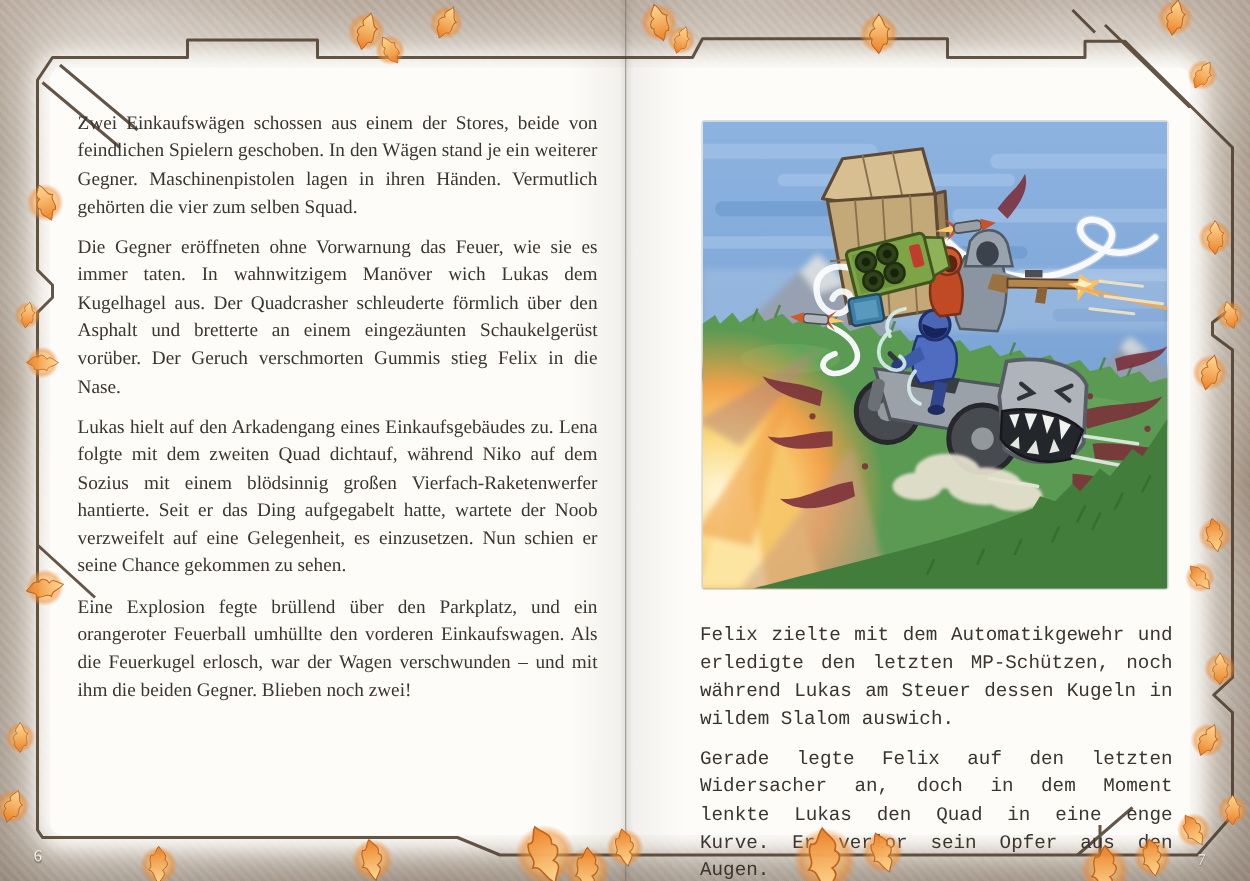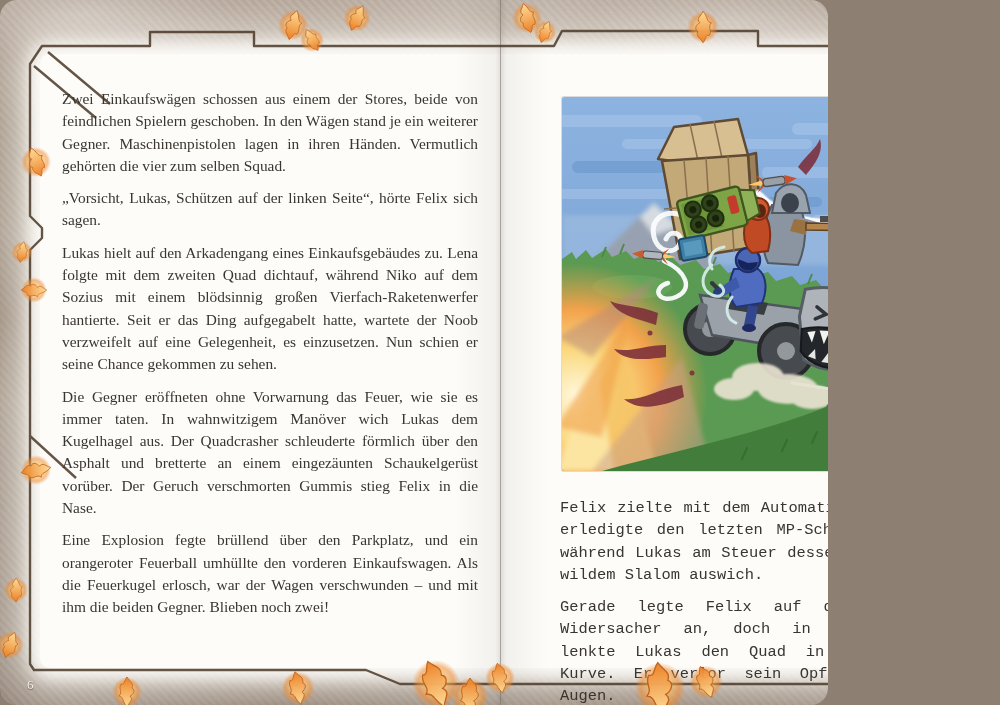--- a/index.html
+++ b/index.html
@@ -1,18 +1,18 @@
 <!DOCTYPE html>
 <html lang="de"><head>
 <meta charset="utf-8">
 <style>
   html,body{margin:0;padding:0;}
   body{width:1000px;height:705px;overflow:hidden;background:#8d7f72;
        font-family:"Liberation Serif","DejaVu Serif",serif;}
-  .book{position:relative;width:828px;height:705px;overflow:hidden;border-radius:17px;}
+  .book{position:relative;width:1000px;height:705px;overflow:hidden;}
 
   
   .stone{position:absolute;inset:0;
     background:
       radial-gradient(ellipse 220px 70px at 10% 2%, rgba(255,255,255,.28), transparent 70%),
       radial-gradient(ellipse 260px 80px at 60% 0%, rgba(255,255,255,.18), transparent 70%),
       radial-gradient(ellipse 200px 70px at 88% 3%, rgba(255,255,255,.22), transparent 70%),
       radial-gradient(ellipse 160px 120px at 1% 45%, rgba(100,75,55,.28), transparent 70%),
       radial-gradient(ellipse 160px 120px at 100% 55%, rgba(100,75,55,.30), transparent 70%),
       radial-gradient(ellipse 300px 80px at 35% 100%, rgba(90,60,40,.25), transparent 70%),
@@ -57,23 +57,22 @@
       <path d="M 42 46 H 150 V 32 H 254 V 46 H 554 L 562 31 H 758 V 46 H 868 V 33 H 900 L 986 118 V 246 L 970 258 V 268 L 986 280 V 542 L 971 556 L 986 570 V 652 L 958 684 H 400 L 366 670 H 34 L 30 664 V 250 L 42 238 V 228 L 30 216 V 64 Z"></path>
       <path d="M 34 66 L 96 118 M 48 52 L 110 104"></path>
       <path d="M 884 20 L 952 86 M 858 8 L 876 26"></path>
       <path d="M 906 646 L 862 684 M 880 660 V 684"></path>
       <path d="M 30 436 L 76 478"></path>
     </g>
   </svg>
 
   <div class="text-col col-left">
     <p>Zwei Einkaufswägen schossen aus einem der Stores, beide von feindlichen Spielern geschoben. In den Wägen stand je ein weiterer Gegner. Maschinenpistolen lagen in ihren Händen. Vermutlich gehörten die vier zum selben Squad.</p>
-    <p>„Vorsicht, Lukas, Schützen auf der linken Seite“, hörte Felix sich sagen.</p>
+    <p>Die Gegner eröffneten ohne Vorwarnung das Feuer, wie sie es immer taten. In wahnwitzigem Manöver wich Lukas dem Kugelhagel aus. Der Quadcrasher schleuderte förmlich über den Asphalt und bretterte an einem eingezäunten Schaukelgerüst vorüber. Der Geruch verschmorten Gummis stieg Felix in die Nase.</p>
     <p>Lukas hielt auf den Arkadengang eines Einkaufsgebäudes zu. Lena folgte mit dem zweiten Quad dichtauf, während Niko auf dem Sozius mit einem blödsinnig großen Vierfach-Raketenwerfer hantierte. Seit er das Ding aufgegabelt hatte, wartete der Noob verzweifelt auf eine Gelegenheit, es einzusetzen. Nun schien er seine Chance gekommen zu sehen.</p>
-    <p>Die Gegner eröffneten ohne Vorwarnung das Feuer, wie sie es immer taten. In wahnwitzigem Manöver wich Lukas dem Kugelhagel aus. Der Quadcrasher schleuderte förmlich über den Asphalt und bretterte an einem eingezäunten Schaukelgerüst vorüber. Der Geruch verschmorten Gummis stieg Felix in die Nase.</p>
     <p>Eine Explosion fegte brüllend über den Parkplatz, und ein orangeroter Feuerball umhüllte den vorderen Einkaufswagen. Als die Feuerkugel erlosch, war der Wagen verschwunden – und mit ihm die beiden Gegner. Blieben noch zwei!</p>
   </div>
 
   <div class="text-col col-right">
     <div class="illus-wrap" role="img" aria-label="Cartoon scene: two characters race a shark-faced Quadcrasher quad bike down a grassy hill; a red-hooded passenger lifts a green four-tube rocket launcher, a gray-hooded fighter fires a rifle with muzzle flash, rockets loop white smoke trails through a blue sky past a tilted wooden structure and mountains, while an explosion blazes at the lower left.">
       <svg width="372" height="374" viewBox="0 0 372 374">
         <defs>
           <linearGradient id="skyG" x1="0" y1="0" x2="0" y2="1">
             <stop offset="0" stop-color="#8db3e0"></stop>
               <stop offset="0.6" stop-color="#7aa3d4"></stop>

